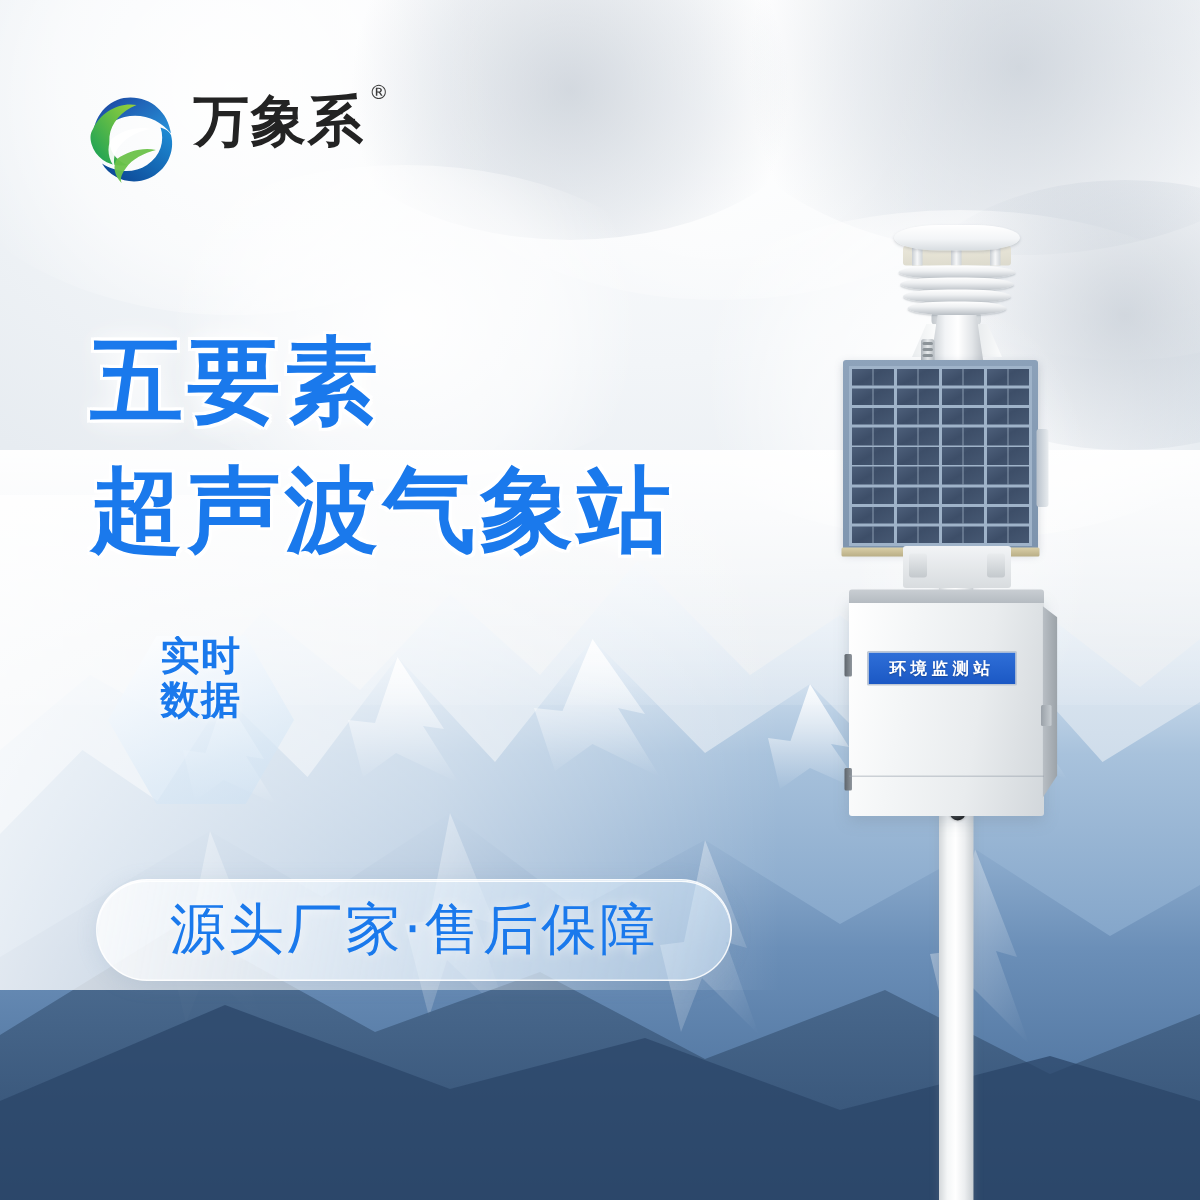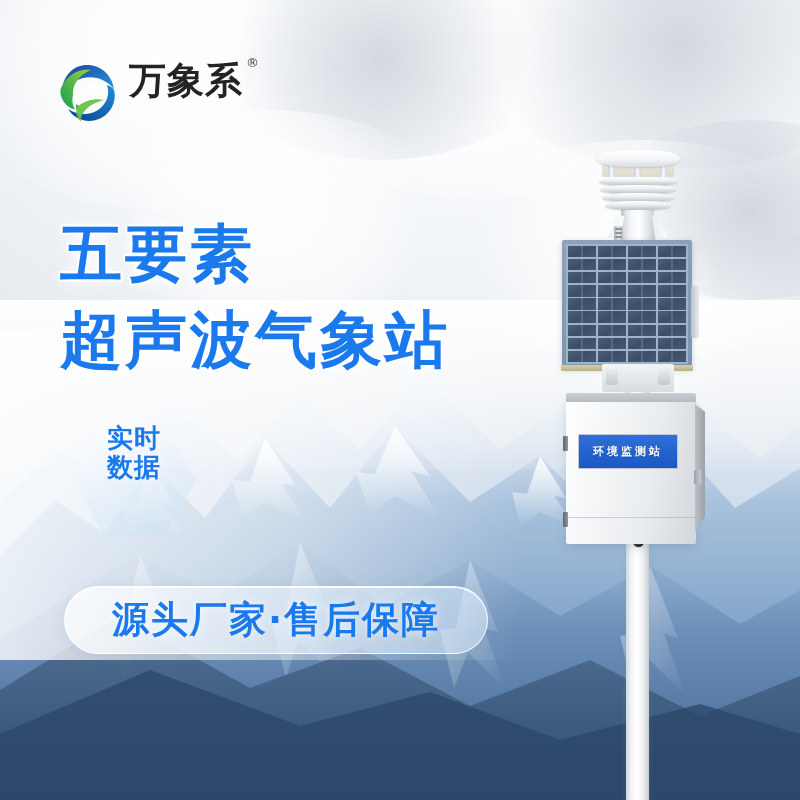--- a/index.html
+++ b/index.html
@@ -85,21 +85,21 @@
 
   
   .pill{
     position:absolute;left:64px;top:586px;width:424px;height:68px;border-radius:34px;
     display:flex;align-items:center;justify-content:center;
     background:linear-gradient(100deg, rgba(255,255,255,.80) 0%, rgba(233,243,252,.62) 50%, rgba(215,234,250,.52) 100%);
     border:1px solid rgba(255,255,255,.85);
     box-shadow:0 2px 14px rgba(120,150,180,.16), inset 0 1px 0 rgba(255,255,255,.9);
   }
   .pill span{
-    color:#1a79ec;font-weight:bold;font-size:37px;letter-spacing:2px;
+    color:#1a79ec;font-weight:normal;font-size:37px;letter-spacing:2px;
     font-family:"DejaVu Sans","Liberation Sans",sans-serif;
     text-shadow:0 0 8px rgba(255,255,255,.8);
   }
 
   
   .product{position:absolute;left:540px;top:150px;width:220px;height:650px;}
 
   
   .pole{
     position:absolute;left:86px;top:200px;width:23px;height:600px;
@@ -207,21 +207,21 @@
   .box-top{
     position:absolute;left:0;right:0;top:-7px;height:9px;border-radius:2px 2px 0 0;
     background:linear-gradient(180deg,#c9ced3,#b5bbc1);
   }
   .box-right{
     position:absolute;right:-9px;top:4px;width:10px;height:128px;
     background:linear-gradient(90deg,#b9bfc5,#9ba2a8);
     clip-path:polygon(0% 0%,100% 6%,100% 88%,0% 100%);
   }
   .box-label{
-    position:absolute;left:12px;top:34px;width:100px;height:35px;
+    position:absolute;left:12px;top:34px;width:100px;height:23px;
     background:linear-gradient(180deg,#2f6fd8 0%,#1b58c4 100%);
     border:1px solid #bfc8d4;border-radius:1px;
     display:flex;align-items:center;justify-content:center;
   }
   .box-label span{
     color:#fff;font-size:11px;font-weight:bold;letter-spacing:3px;
     font-family:"DejaVu Sans","Liberation Sans",sans-serif;
     text-shadow:0 1px 1px rgba(0,0,0,.25);
   }
   .box-latch{

